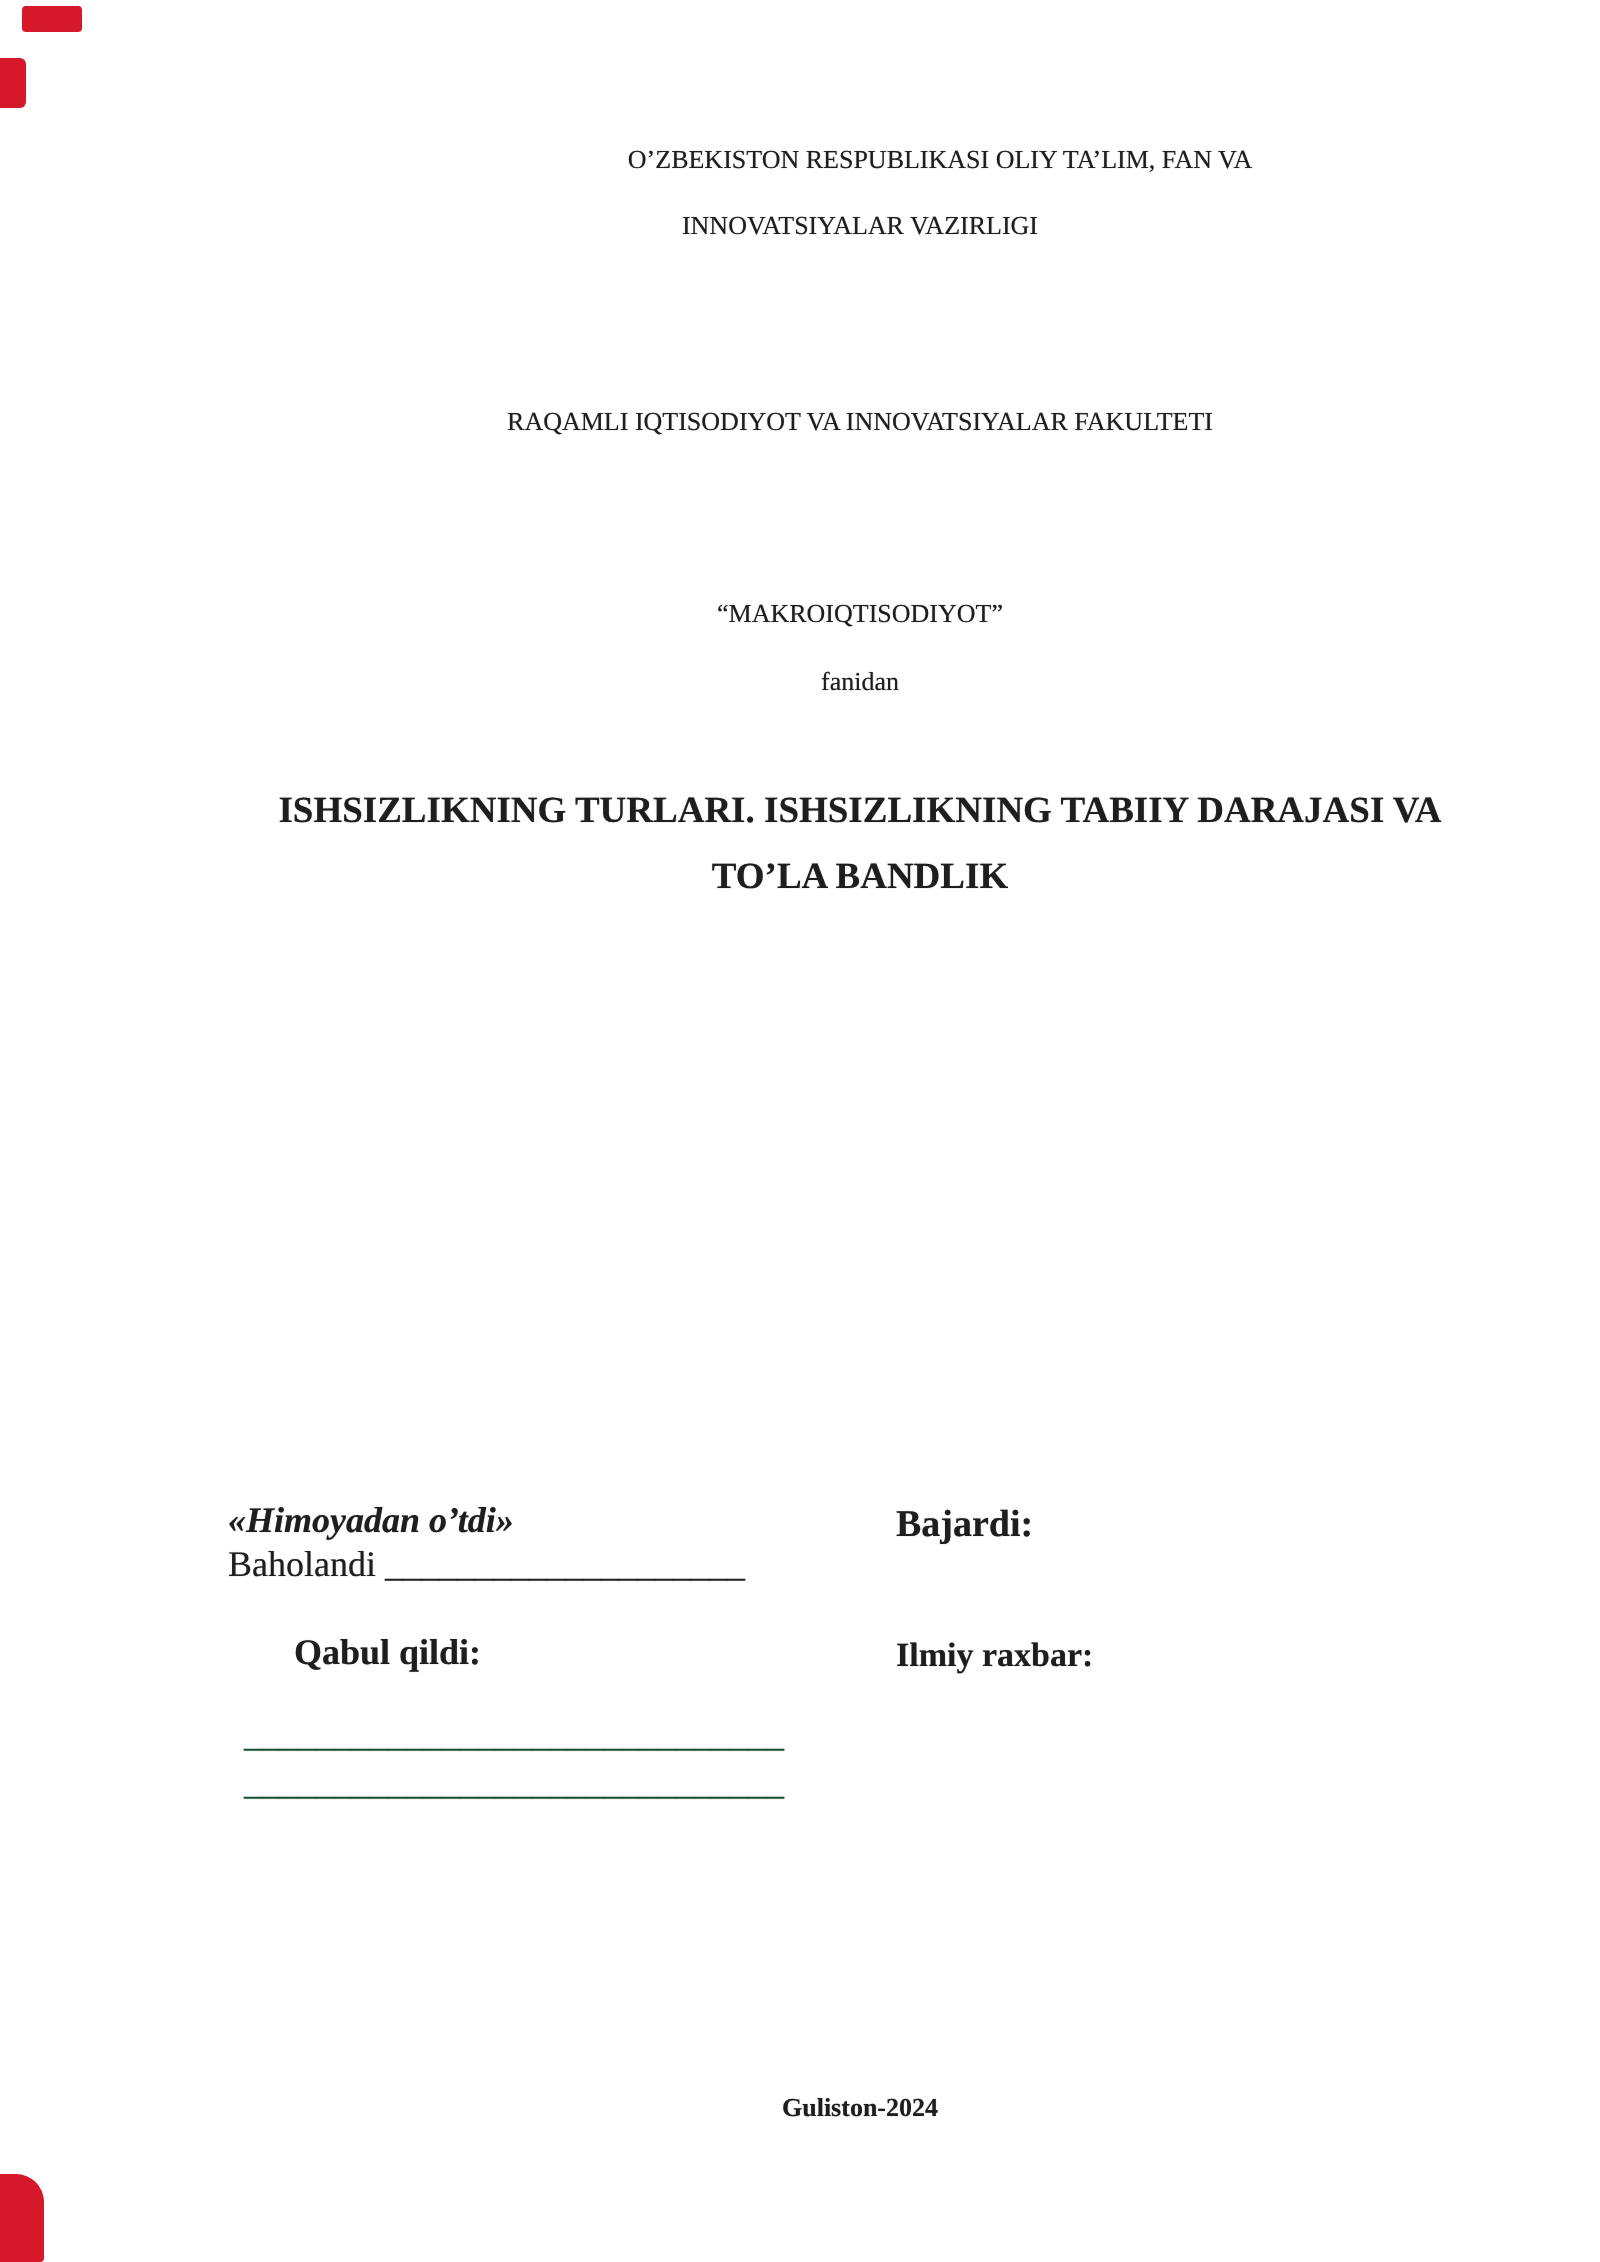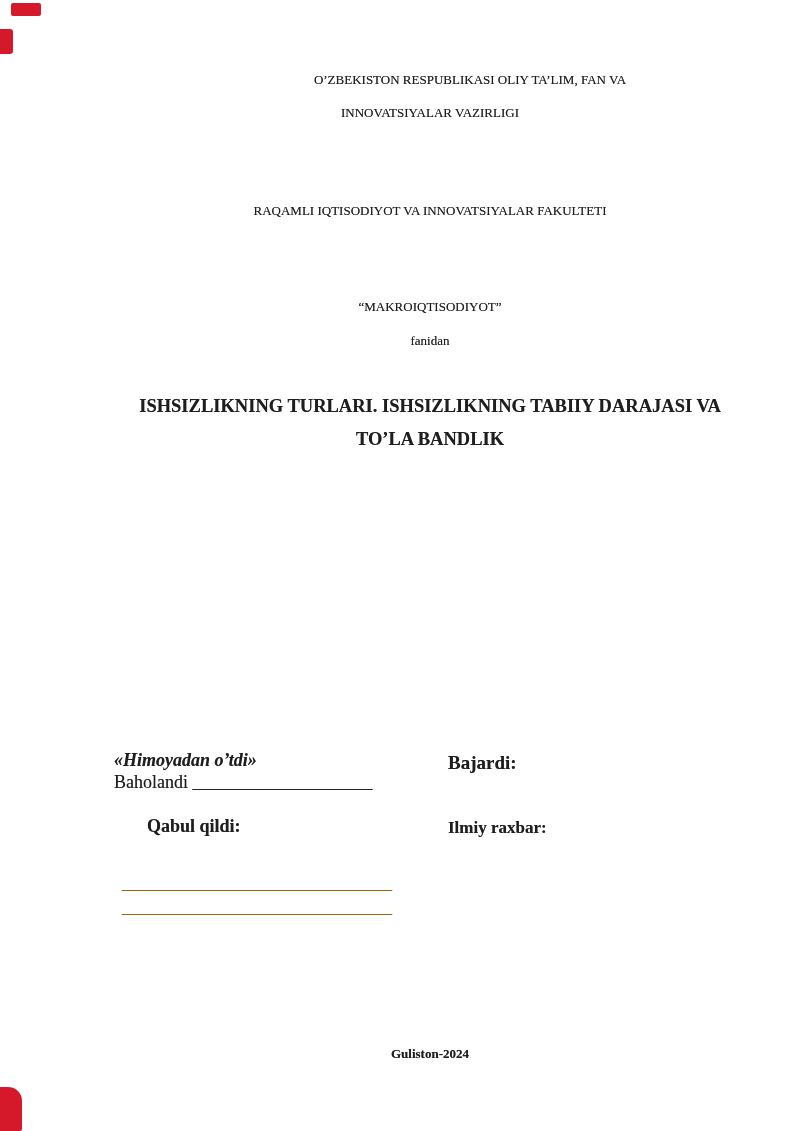--- a/index.html
+++ b/index.html
@@ -15,21 +15,21 @@
   .line {
     position: absolute;
     white-space: nowrap;
     line-height: 1;
     text-shadow: 0 0 0.5px rgba(25,25,25,0.55);
   }
   .centered { left: 120px; width: 620px; text-align: center; }
   .t19 { font-size: 13px; }
   .t18 { font-size: 18px; }
   .bold { font-weight: bold; }
-  .sigline { color: #a16207; letter-spacing: 0; margin-top: 16px; }
+  .sigline { color: #14532d; letter-spacing: 0; }
   .red-mark { position: absolute; }
   .mark-1 { left: 11px; top: 3px; width: 30px; height: 13px; border-radius: 2px; }
   .mark-2 { left: 0; top: 29px; width: 13px; height: 25px; border-radius: 0 3px 3px 0; }
   .mark-3 { left: 0; top: 1087px; width: 22px; height: 44px; border-radius: 0 14px 2px 0; }
 </style>
 </head>
 <body>
 
 <div class="page">
 

